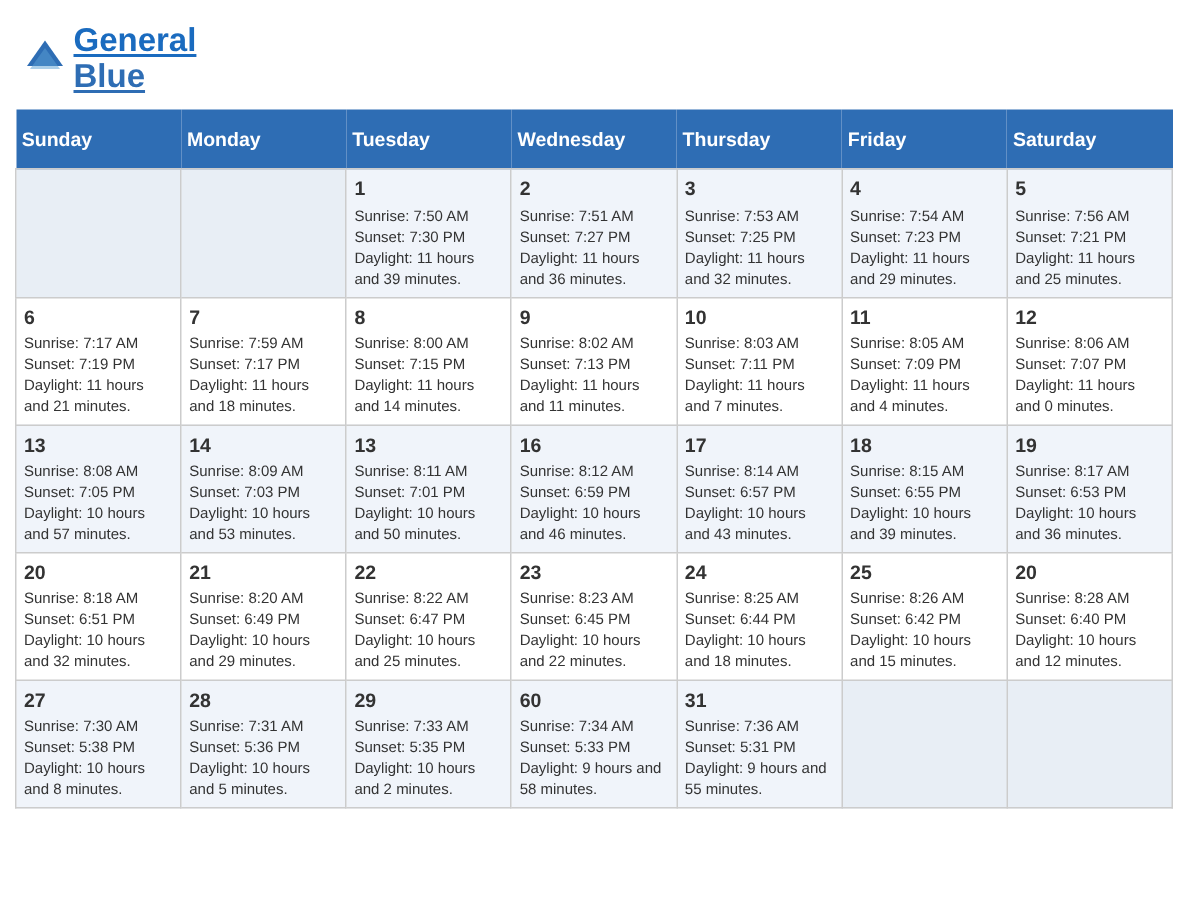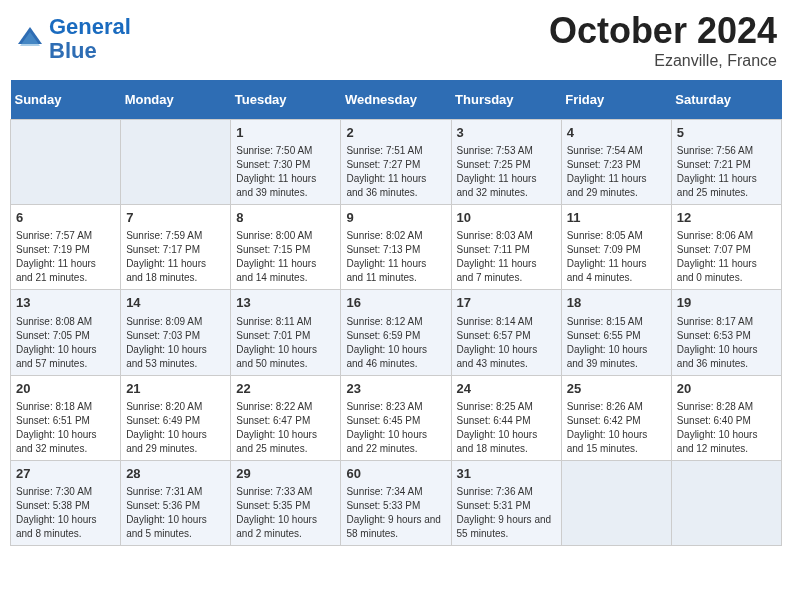--- a/index.html
+++ b/index.html
@@ -23,20 +23,21 @@
       margin-top: 5px;
     }
     .logo-text {
       font-size: 22px;
       font-weight: bold;
       color: #1a1a2e;
       line-height: 1.1;
     }
     .logo-text span {
       color: #1a6bbf;
+      text-decoration: underline;
     }
     .logo-icon {
       width: 30px;
       height: 30px;
       margin-right: 4px;
     }
     .title-block {
       text-align: right;
     }
     .month-title {
@@ -101,24 +102,20 @@
       <polygon points="15,3 27,20 3,20" fill="#2e6db4"></polygon>
       <polygon points="15,8 25,22 5,22" fill="#5a9fd4" opacity="0.5"></polygon>
     </svg>
     <div>
       <div class="logo-text">
         <span>General</span><br>
         <span style="color:#2e6db4;">Blue</span>
       </div>
     </div>
   </div>
-  <div class="title-block">
-    <div class="month-title">October 2024</div>
-    <div class="location">Ezanville, France</div>
-  </div>
 </div>
 
 <table>
   <thead>
     <tr>
     <th>Sunday</th>
         <th>Monday</th>
         <th>Tuesday</th>
         <th>Wednesday</th>
         <th>Thursday</th>
@@ -157,21 +154,21 @@
         <td>
           <span class="day-number">5</span>
           <div class="cell-content">Sunrise: 7:56 AM
 Sunset: 7:21 PM
 Daylight: 11 hours and 25 minutes.</div>
         </td>
       </tr>
       <tr>
         <td>
           <span class="day-number">6</span>
-          <div class="cell-content">Sunrise: 7:57 AM
+          <div class="cell-content">Sunrise: 7:17 AM
 Sunset: 7:19 PM
 Daylight: 11 hours and 21 minutes.</div>
         </td>
         <td>
           <span class="day-number">7</span>
           <div class="cell-content">Sunrise: 7:59 AM
 Sunset: 7:17 PM
 Daylight: 11 hours and 18 minutes.</div>
         </td>
         <td>

